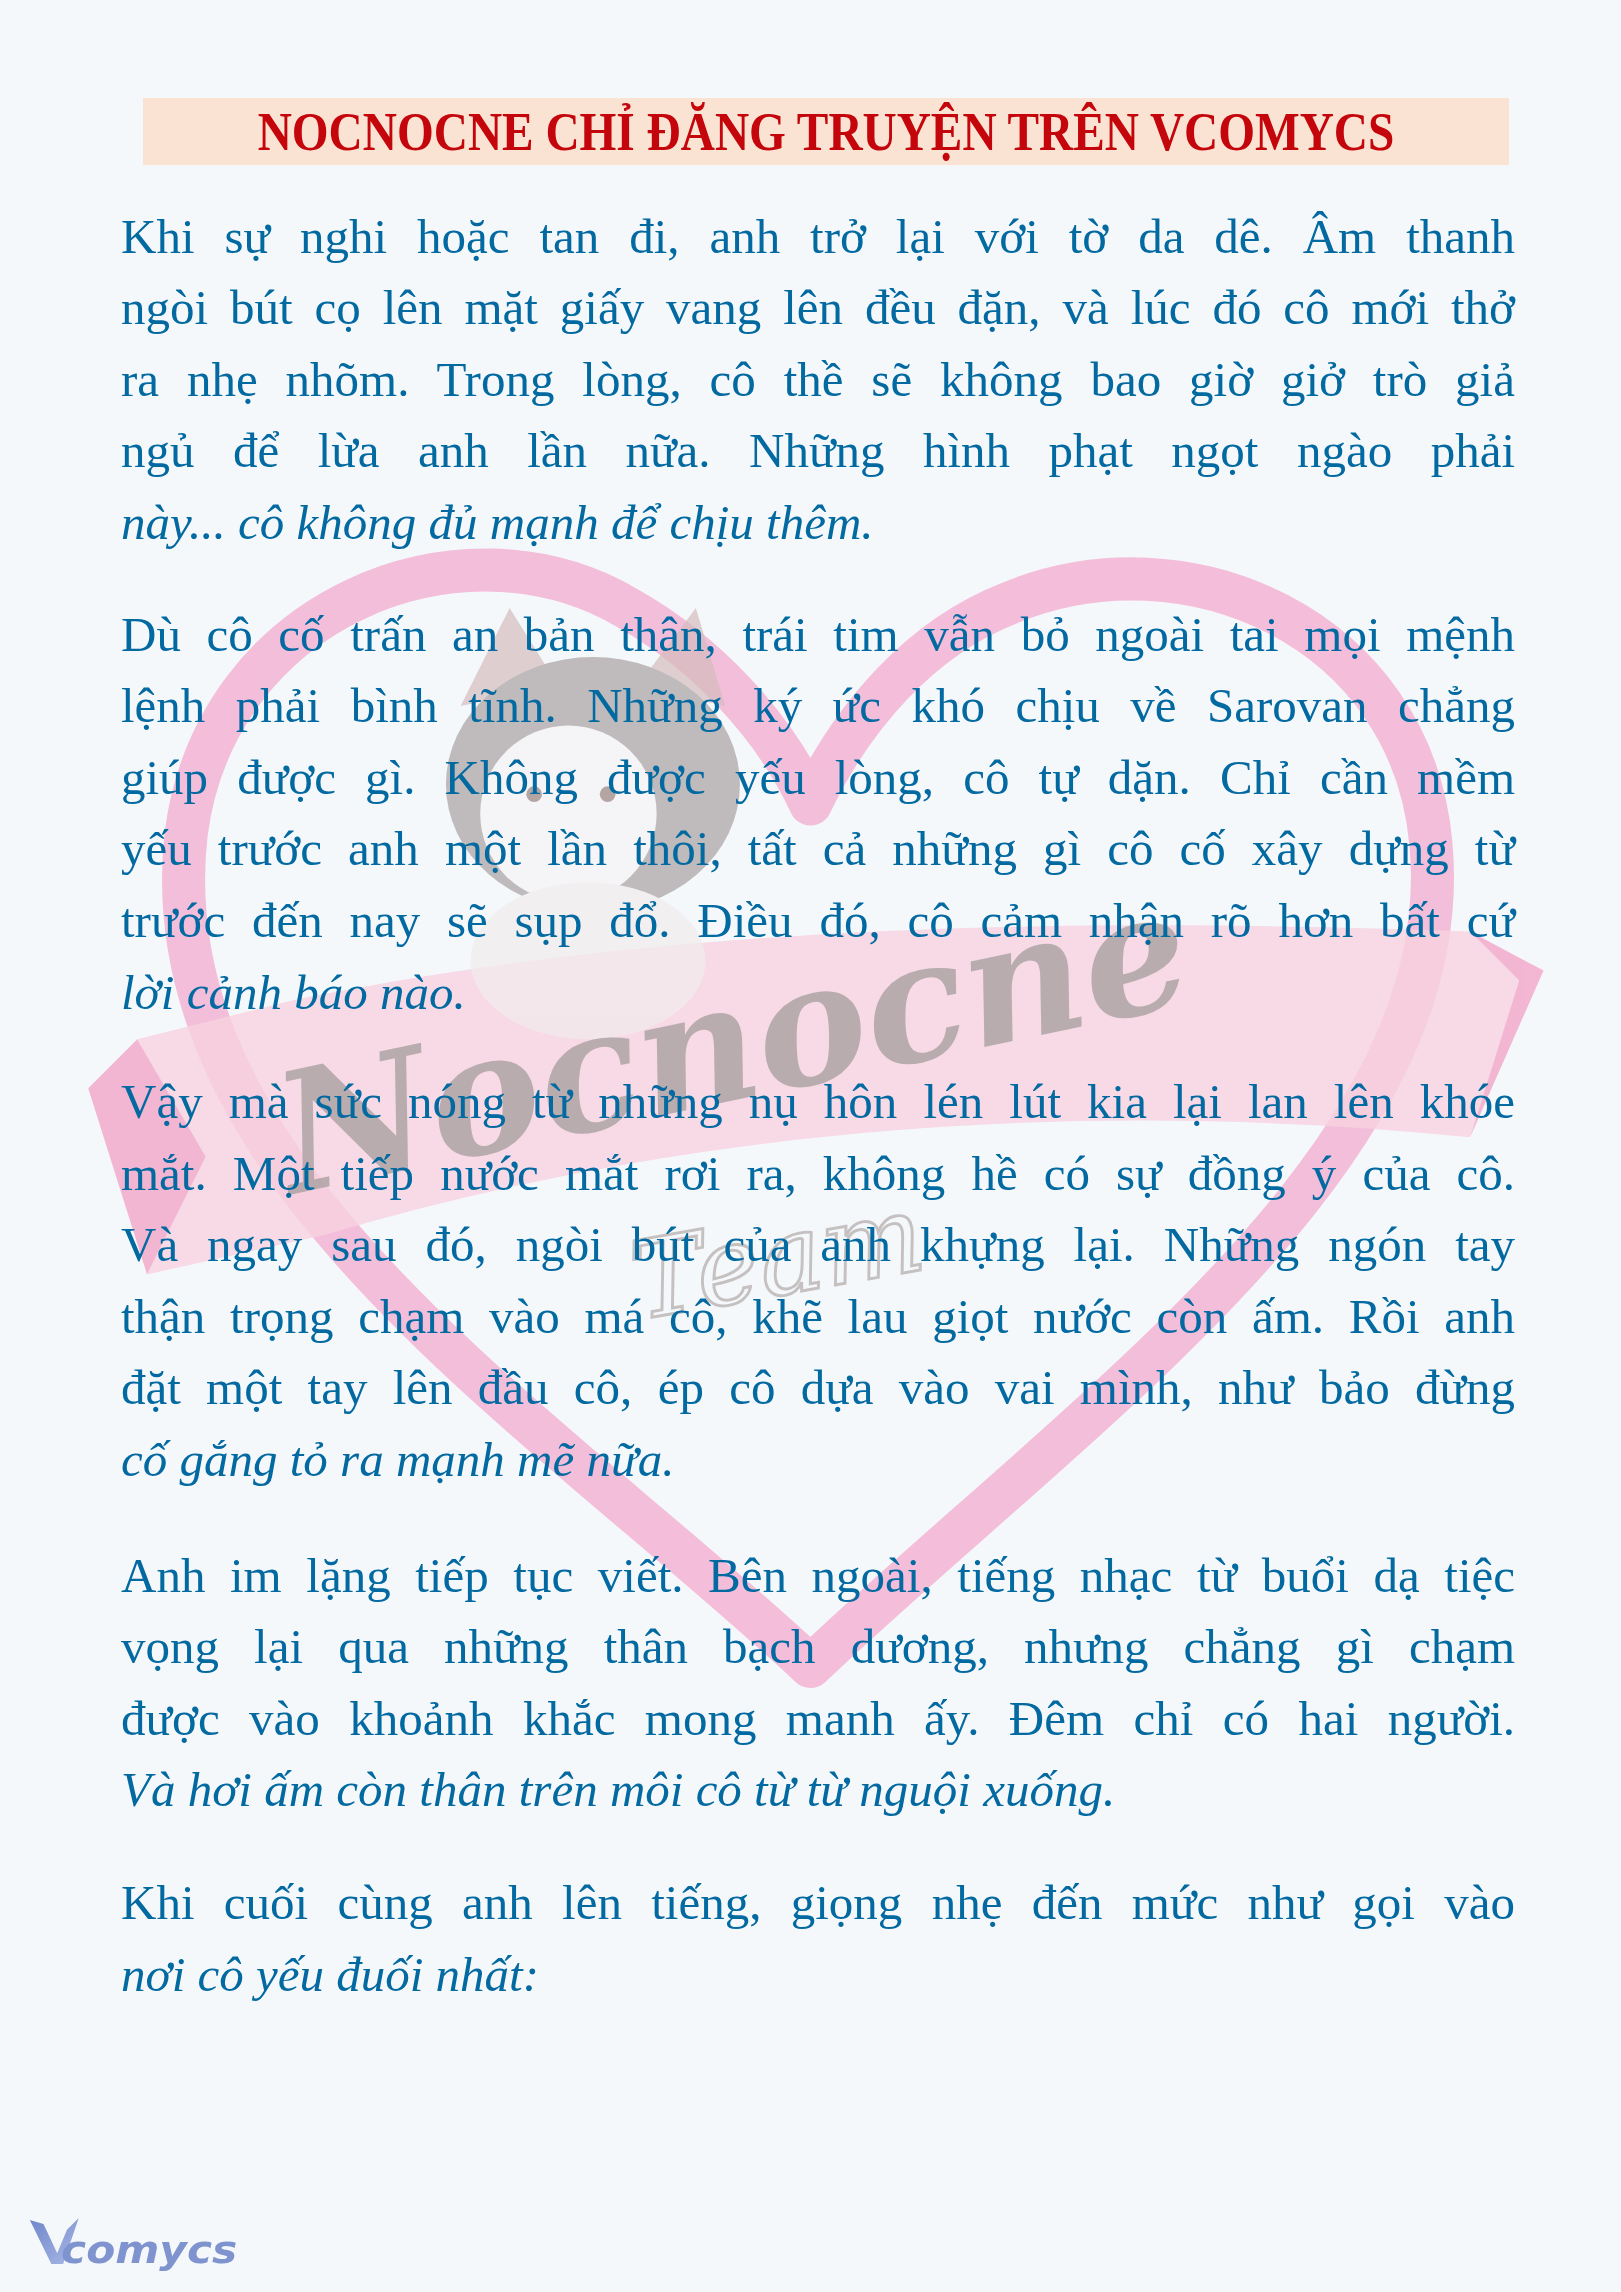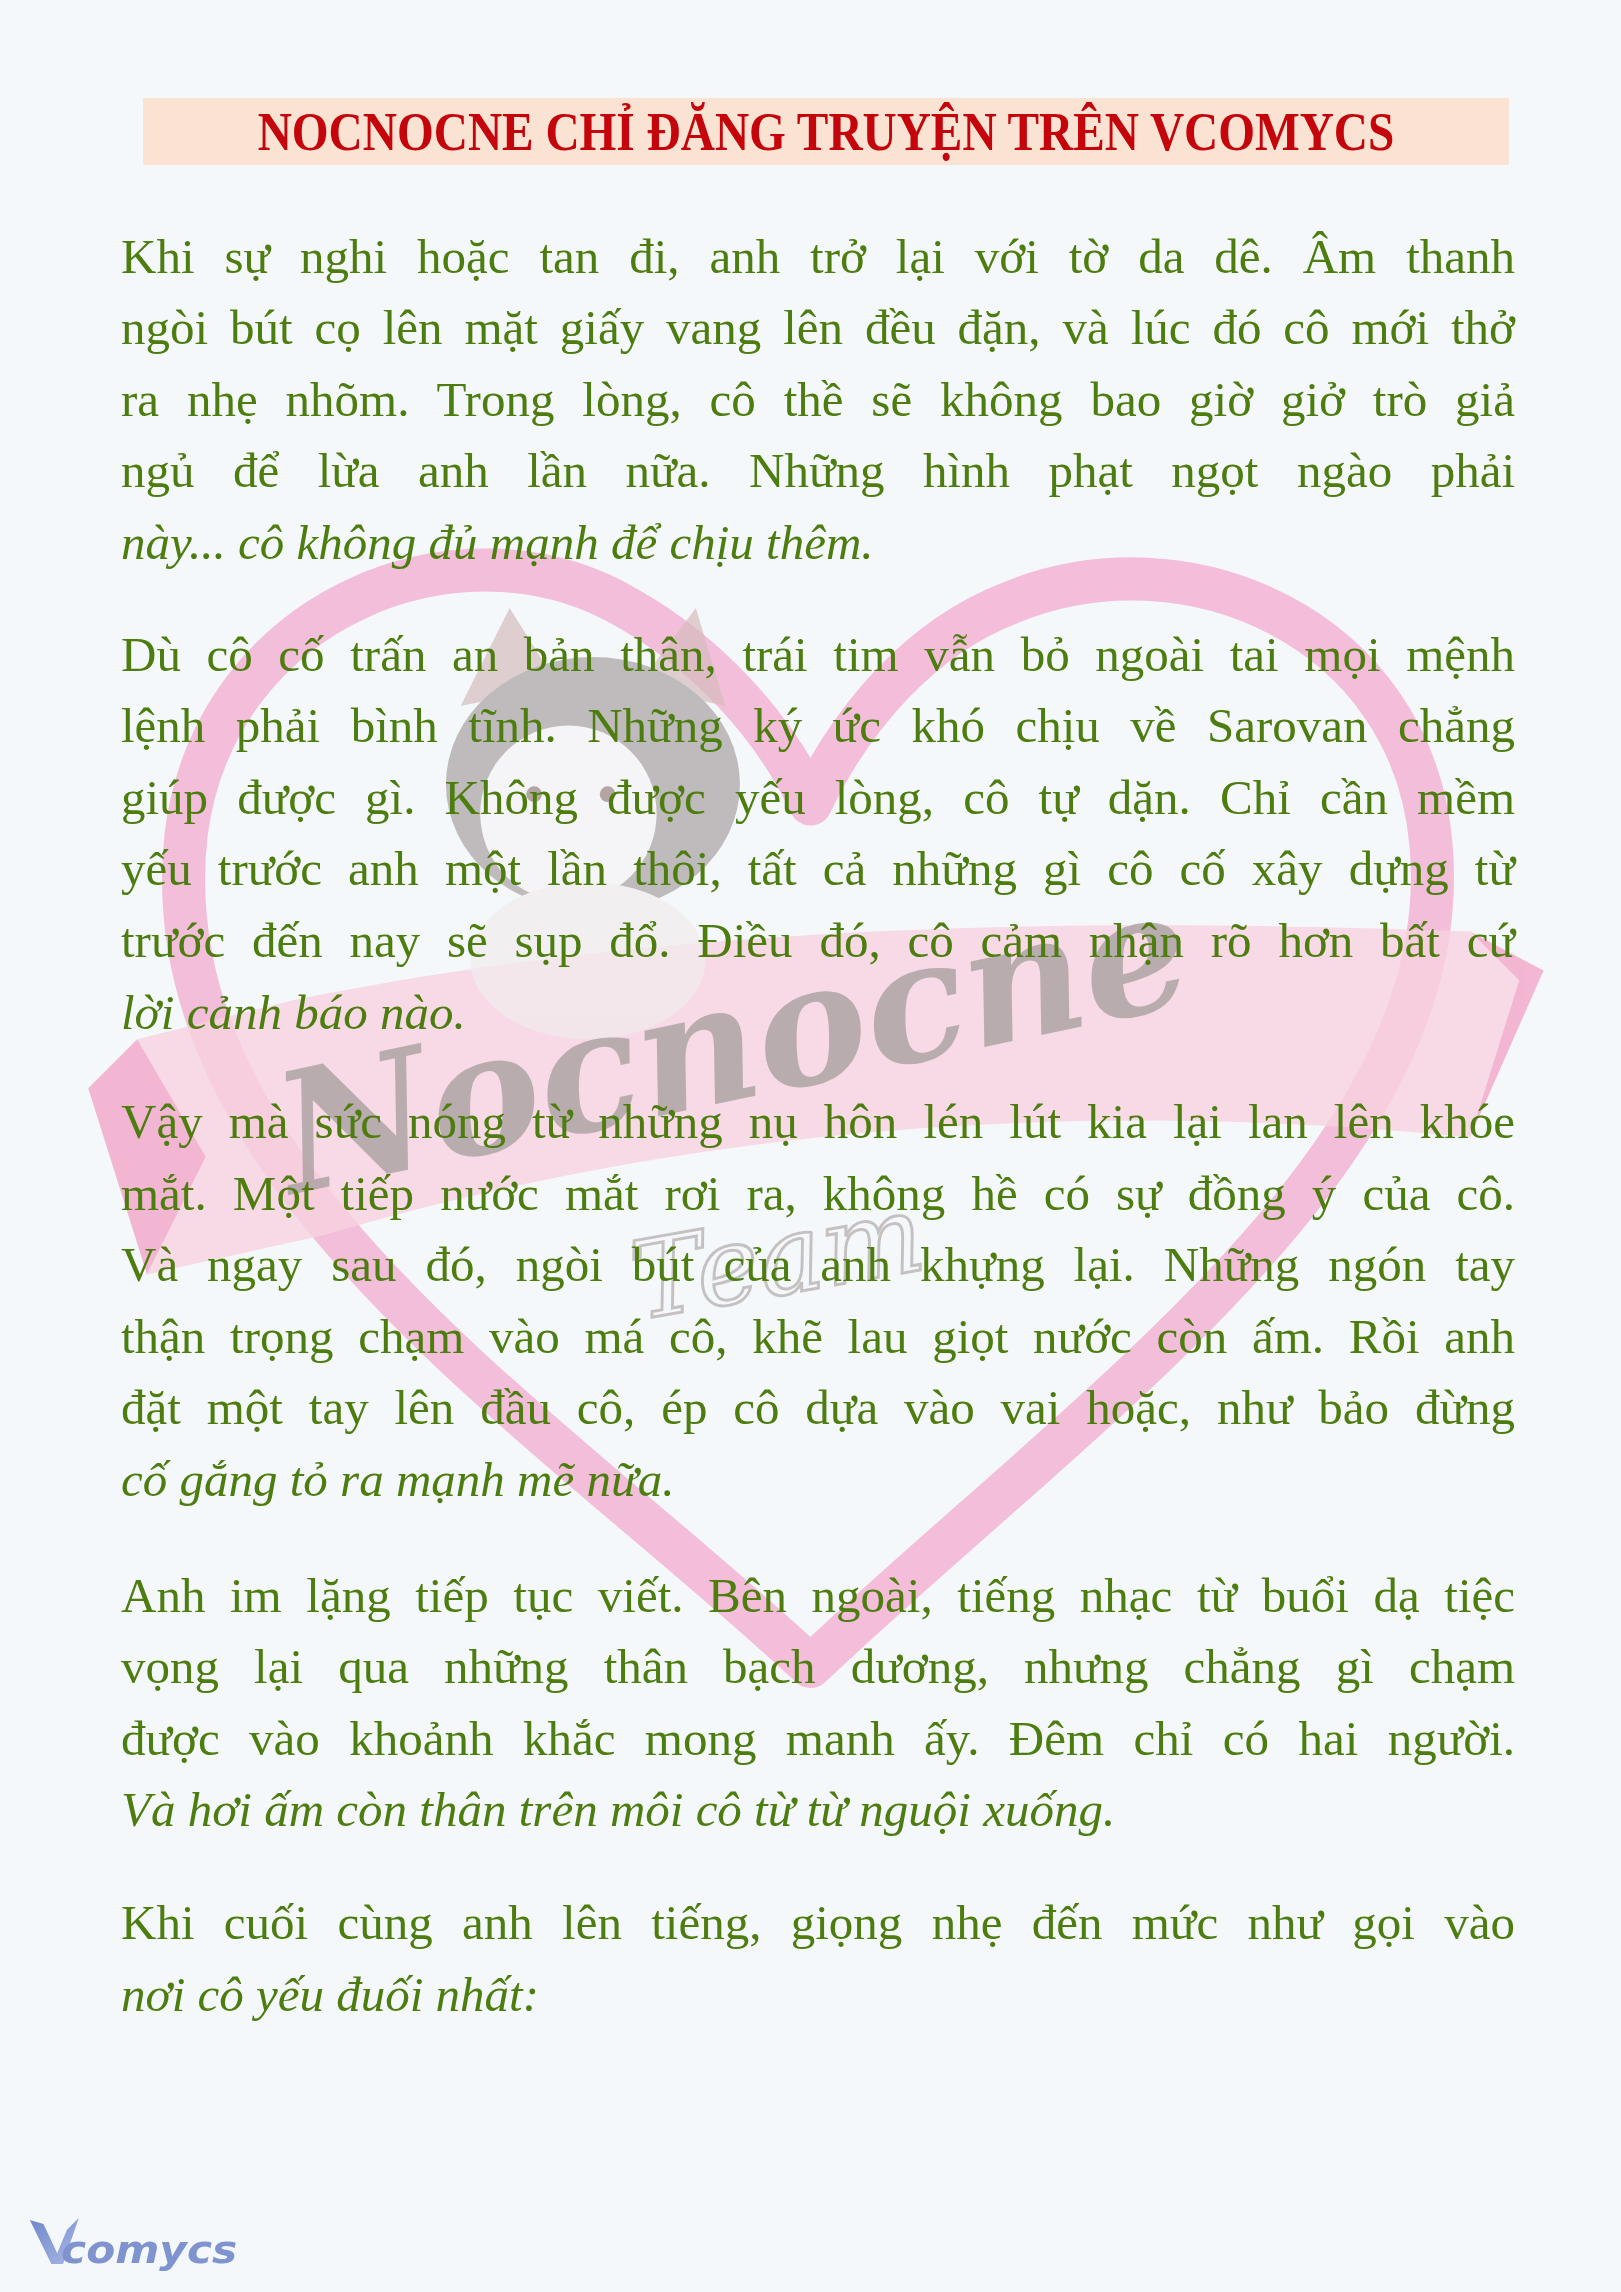--- a/index.html
+++ b/index.html
@@ -15,22 +15,22 @@
   }
   .title {
     position: absolute; left: 143px; top: 98px; width: 1366px; height: 67px;
     text-align: center; line-height: 67px;
     color: #c4060c; font-weight: bold; font-size: 55px; letter-spacing: 0px;
     transform: scaleX(0.86); transform-origin: center;
     white-space: nowrap;
   }
   .line {
     position: absolute; left: 121px; width: 1394px;
-    font-size: 49px; line-height: 59px; color: #4d7c0f; white-space: nowrap;
-    text-align: justify; text-align-last: justify; margin-top: 20px;
+    font-size: 49px; line-height: 59px; color: #0369a1; white-space: nowrap;
+    text-align: justify; text-align-last: justify;
   }
   .line.last { text-align-last: left; font-style: italic; }
   .logo { position: absolute; left: 21.6px; top: 2210px; width: 225px; height: 69px; }
 </style>
 </head>
 <body>
 
 <svg class="watermark" viewBox="0 0 1654 2339" xmlns="http://www.w3.org/2000/svg">
   <g opacity="0.75">
 
@@ -75,21 +75,21 @@
     <div class="line" style="top:819px">yếu trước anh một lần thôi, tất cả những gì cô cố xây dựng từ</div>
     <div class="line" style="top:891px">trước đến nay sẽ sụp đổ. Điều đó, cô cảm nhận rõ hơn bất cứ</div>
     <div class="line last" style="top:963px">lời cảnh báo nào.</div>
   </div>
 
   <div>
     <div class="line" style="top:1072px">Vậy mà sức nóng từ những nụ hôn lén lút kia lại lan lên khóe</div>
     <div class="line" style="top:1144px">mắt. Một tiếp nước mắt rơi ra, không hề có sự đồng ý của cô.</div>
     <div class="line" style="top:1215px">Và ngay sau đó, ngòi bút của anh khựng lại. Những ngón tay</div>
     <div class="line" style="top:1287px">thận trọng chạm vào má cô, khẽ lau giọt nước còn ấm. Rồi anh</div>
-    <div class="line" style="top:1358px">đặt một tay lên đầu cô, ép cô dựa vào vai hoặc, như bảo đừng</div>
+    <div class="line" style="top:1358px">đặt một tay lên đầu cô, ép cô dựa vào vai mình, như bảo đừng</div>
     <div class="line last" style="top:1430px">cố gắng tỏ ra mạnh mẽ nữa.</div>
   </div>
 
   <div>
     <div class="line" style="top:1546px">Anh im lặng tiếp tục viết. Bên ngoài, tiếng nhạc từ buổi dạ tiệc</div>
     <div class="line" style="top:1617px">vọng lại qua những thân bạch dương, nhưng chẳng gì chạm</div>
     <div class="line" style="top:1689px">được vào khoảnh khắc mong manh ấy. Đêm chỉ có hai người.</div>
     <div class="line last" style="top:1760px">Và hơi ấm còn thân trên môi cô từ từ nguội xuống.</div>
   </div>
 

